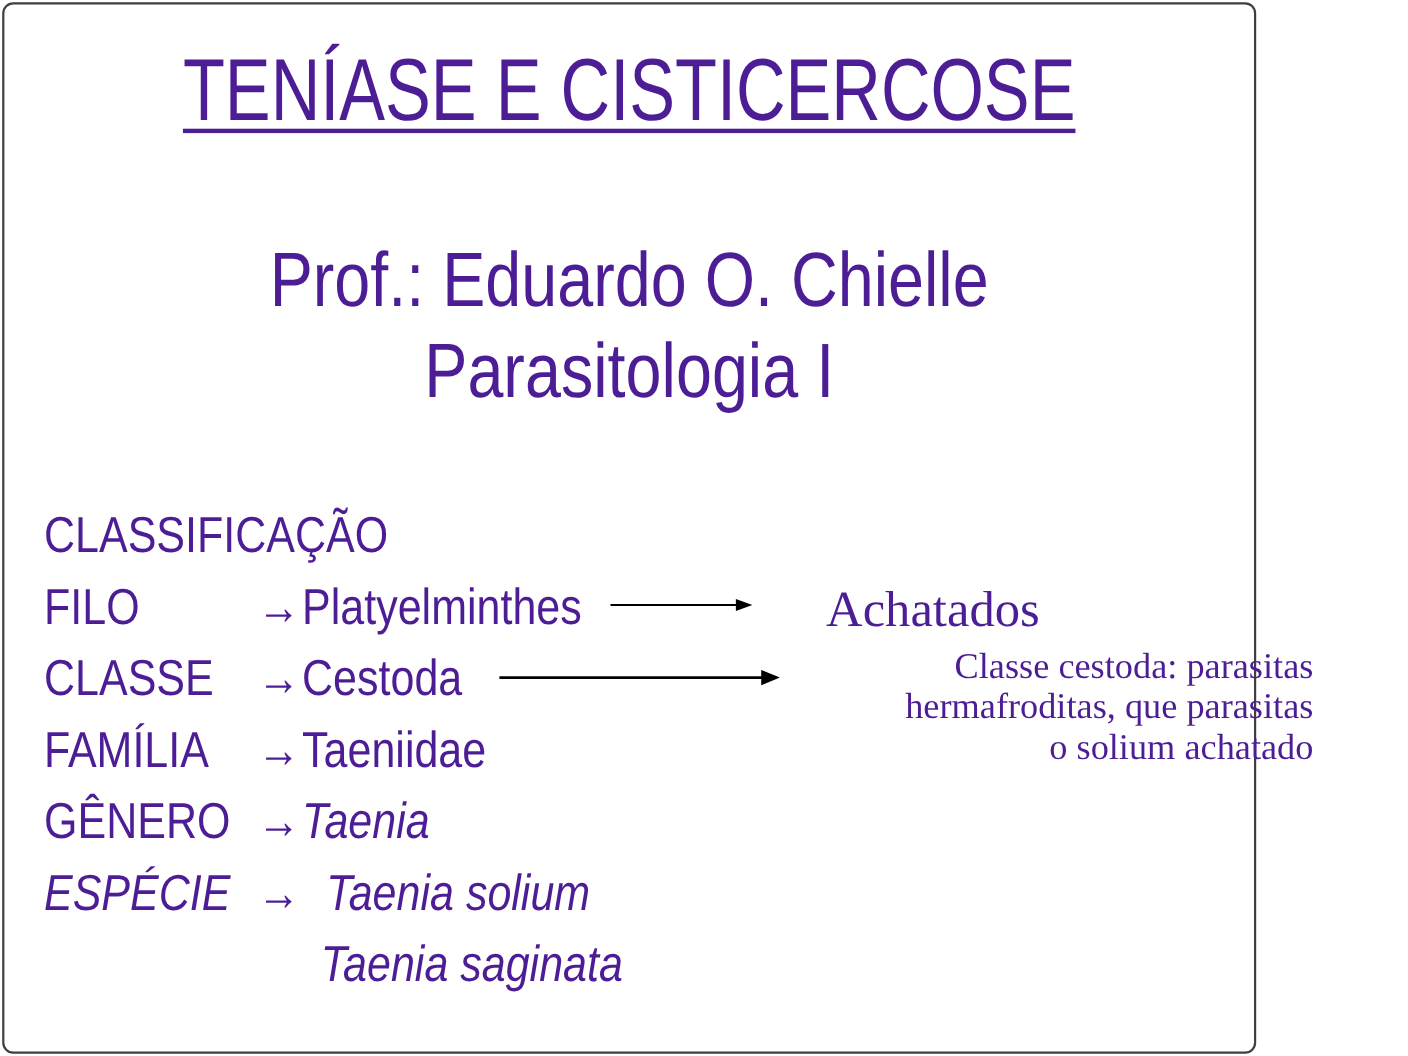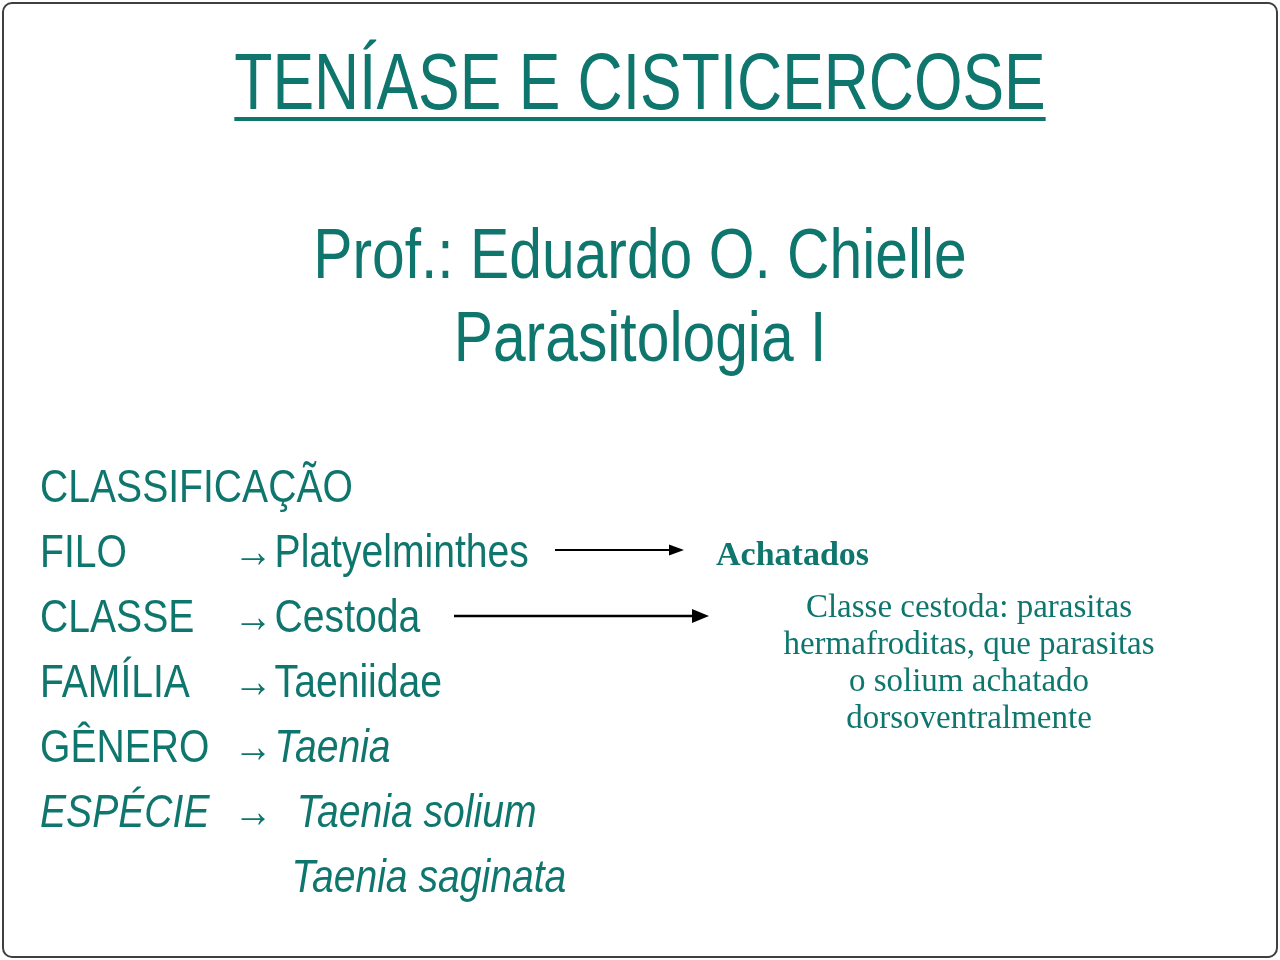--- a/index.html
+++ b/index.html
@@ -5,27 +5,27 @@
   * { margin: 0; padding: 0; box-sizing: border-box; }
   html, body {
     background: #ffffff;
     width: 1280px;
     height: 960px;
     overflow: hidden;
     font-family: "Liberation Sans", "DejaVu Sans", sans-serif;
   }
   .slide {
     position: relative;
-    width: 1276px;
+    width: 1140px;
     height: 956px;
     margin: 2px;
     background: #ffffff;
     border: 2px solid #3f3f3f;
     border-radius: 10px;
-    color: #0f766e;
+    color: #4c1d95;
   }
   
   .title {
     position: absolute;
     top: 38px;
     left: 0;
     width: 100%;
     text-align: center;
     font-size: 80px;
     line-height: 80px;
@@ -72,33 +72,32 @@
     margin-right: 2px;
   }
   .classification .value { display: inline-block; }
   .italic { font-style: italic; }
   .value-spaced { margin-left: 26px; }
   .value-indent { margin-left: 68px; }
   
   .achatados {
     position: absolute;
     top: 528px;
-    left: 712px;
+    left: 747px;
     font-family: "Liberation Serif", "DejaVu Serif", serif;
-    font-size: 34px;
+    font-size: 46px;
     line-height: 44px;
     white-space: nowrap;
-    font-weight: bold;
   }
   .note {
     position: absolute;
     top: 584px;
     left: 740px;
     width: 450px;
-    text-align: center;
+    text-align: right;
     font-family: "Liberation Serif", "DejaVu Serif", serif;
     font-size: 33px;
     line-height: 37px;
   }
   
   .arrows-overlay {
     position: absolute;
     top: 0;
     left: 0;
     width: 1276px;
@@ -145,21 +144,20 @@
       <span class="label"></span><span class="value italic value-indent">Taenia saginata</span>
     </div>
   </div>
 
   <div class="achatados">Achatados</div>
 
   <div class="note">
     <div>Classe cestoda: parasitas</div>
     <div>hermafroditas, que parasitas</div>
     <div>o solium achatado</div>
-    <div>dorsoventralmente</div>
   </div>
 
   <svg class="arrows-overlay" viewBox="0 0 1276 956" xmlns="http://www.w3.org/2000/svg">
     <g>
       <line x1="551" y1="546" x2="667" y2="546" stroke="#000000" stroke-width="2"></line>
       <polygon points="680,546 665,540.5 665,551.5" fill="#000000"></polygon>
     </g>
     <g>
       <line x1="450" y1="612" x2="690" y2="612" stroke="#000000" stroke-width="2.5"></line>
       <polygon points="705,612 688,605 688,619" fill="#000000"></polygon>

